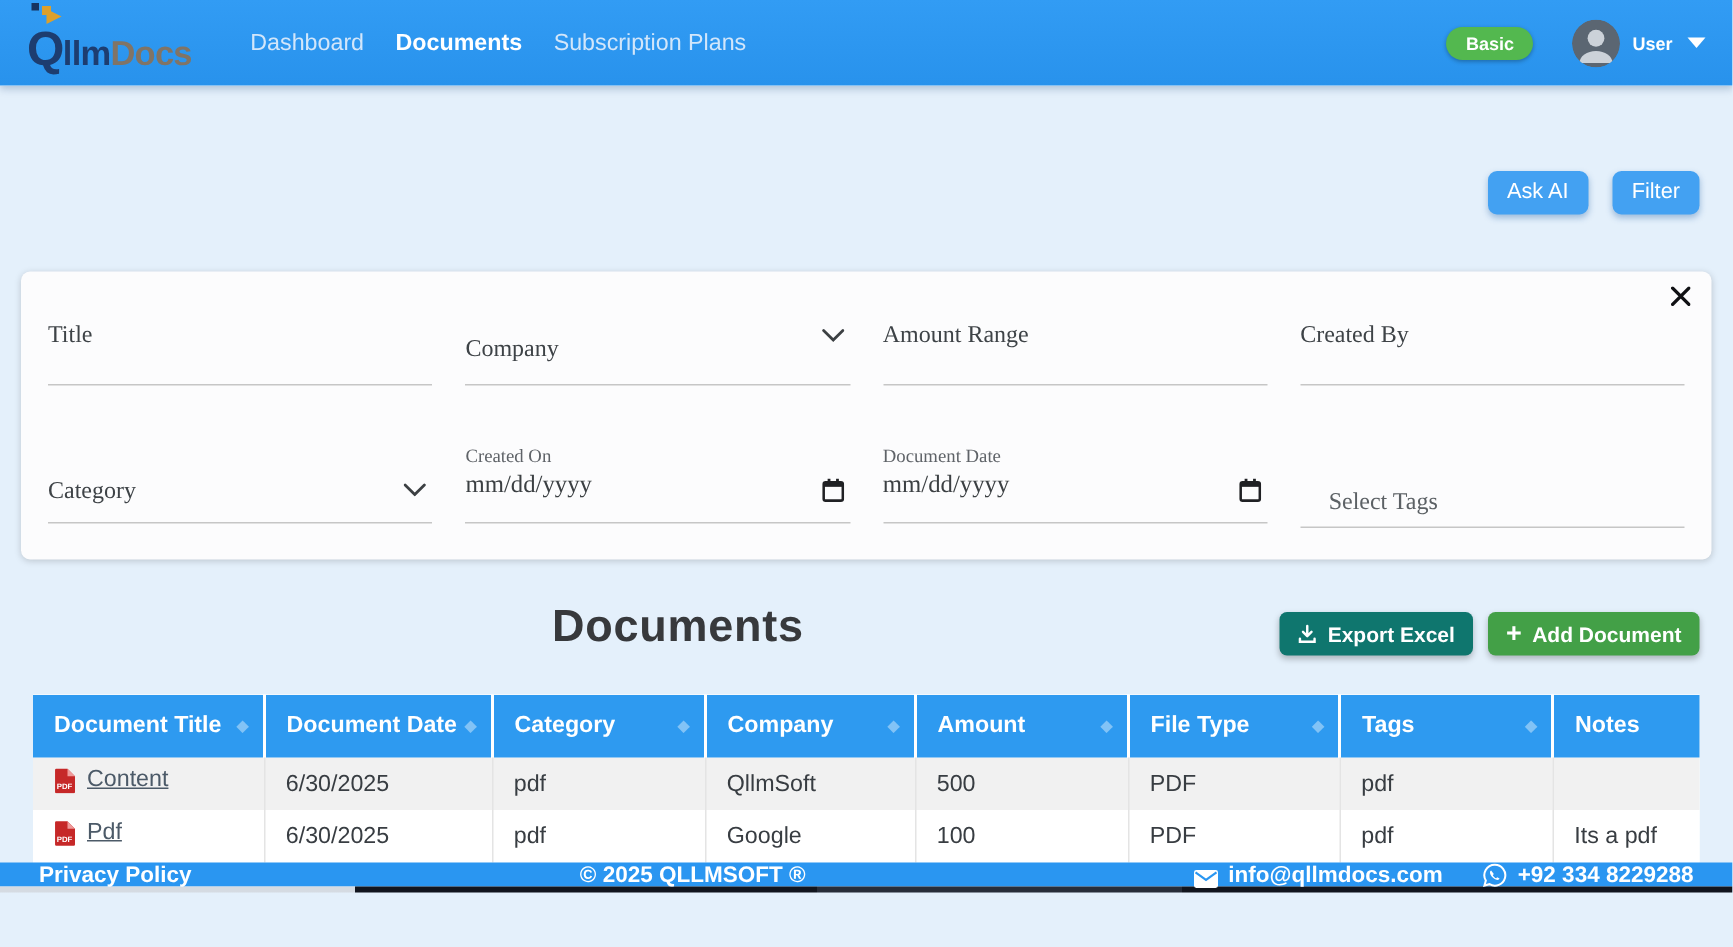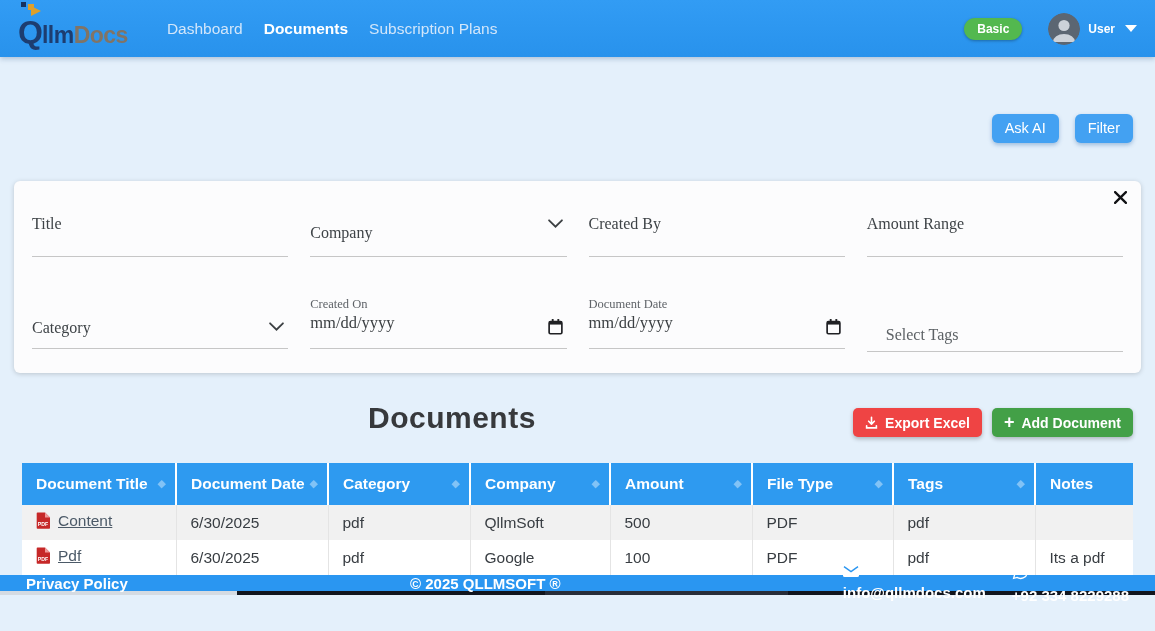--- a/index.html
+++ b/index.html
@@ -72,21 +72,21 @@
 
   
   .docs-head { position:relative; height:46px; margin-top:32px; }
   .docs-title { position:absolute; left:368px; top:-4px; margin:0; font-size:30px; font-weight:700; color:#37393c; letter-spacing:.5px; }
   .docs-actions { position:absolute; right:22px; top:3px; display:flex; gap:10px; }
   .btn-action {
     display:flex; align-items:center; gap:7px; height:29px; padding:0 12px;
     border:none; border-radius:5px; color:#fff; font-size:14px; font-weight:600;
     cursor:pointer; box-shadow:0 2px 4px rgba(0,0,0,.25); font-family:inherit;
   }
-  .btn-export { background:#ef4444; }
+  .btn-export { background:#0f766e; }
   .btn-add { background:#43a047; }
   .plus-glyph { font-size:18px; font-weight:700; line-height:1; margin-top:-2px; }
 
   
   .table-wrap { margin:12px 22px 0; }
   table { width:1111px; border-collapse:collapse; table-layout:fixed; background:#fff; }
   thead th {
     background:#2e9af0; color:#fff; height:42px; font-size:15.5px; font-weight:700;
     text-align:left; padding:0 22px 0 14px; border-right:2px solid #fff;
     position:relative; cursor:pointer;
@@ -99,21 +99,21 @@
   .doc-link { color:#4c5a68; text-decoration:underline; display:inline-flex; align-items:center; gap:7px; cursor:pointer; }
   .pdf-ico { flex:none; }
 
   
   .footer {
     height:16px; background:#2a96f1; display:flex; align-items:center;
     justify-content:space-between; padding:0 26px; color:#fff; font-size:15px; font-weight:600;
   }
   .footer-left { cursor:pointer; }
   .footer-contacts { display:flex; align-items:center; gap:26px; }
-  .contact-item { display:flex; align-items:flex-start; gap:7px; cursor:pointer;flex-direction:column; }
+  .contact-item { display:flex; align-items:flex-end; gap:7px; cursor:pointer; }
   .bottom-strip {
     height:4px;
     background:linear-gradient(90deg,
       #d5dbe2 0, #d5dbe2 237px,
       #11151e 237px, #11151e 545px,
       #272d39 545px, #272d39 788px,
       #11151e 788px, #11151e 100%);
   }
 </style>
 </head>
@@ -166,24 +166,24 @@
     </div>
     <div class="ff low">
       <span class="lbl">Company</span>
       <span class="chev">
         <svg width="15" height="9" viewBox="0 0 14 8">
             <path d="M1 1 L7 7 L13 1" stroke="#3c4043" stroke-width="1.7" fill="none" stroke-linecap="round"></path>
           </svg>
       </span>
     </div>
     <div class="ff">
+      <span class="lbl">Amount Range</span>
+    </div>
+    <div class="ff">
       <span class="lbl">Created By</span>
-    </div>
-    <div class="ff">
-      <span class="lbl">Amount Range</span>
     </div>
   </div>
   <div class="filter-grid" style="padding-top:0;">
     <div class="ff2">
       <span class="lbl">Category</span>
       <span class="chev">
         <svg width="15" height="9" viewBox="0 0 14 8">
             <path d="M1 1 L7 7 L13 1" stroke="#3c4043" stroke-width="1.7" fill="none" stroke-linecap="round"></path>
           </svg>
       </span>

